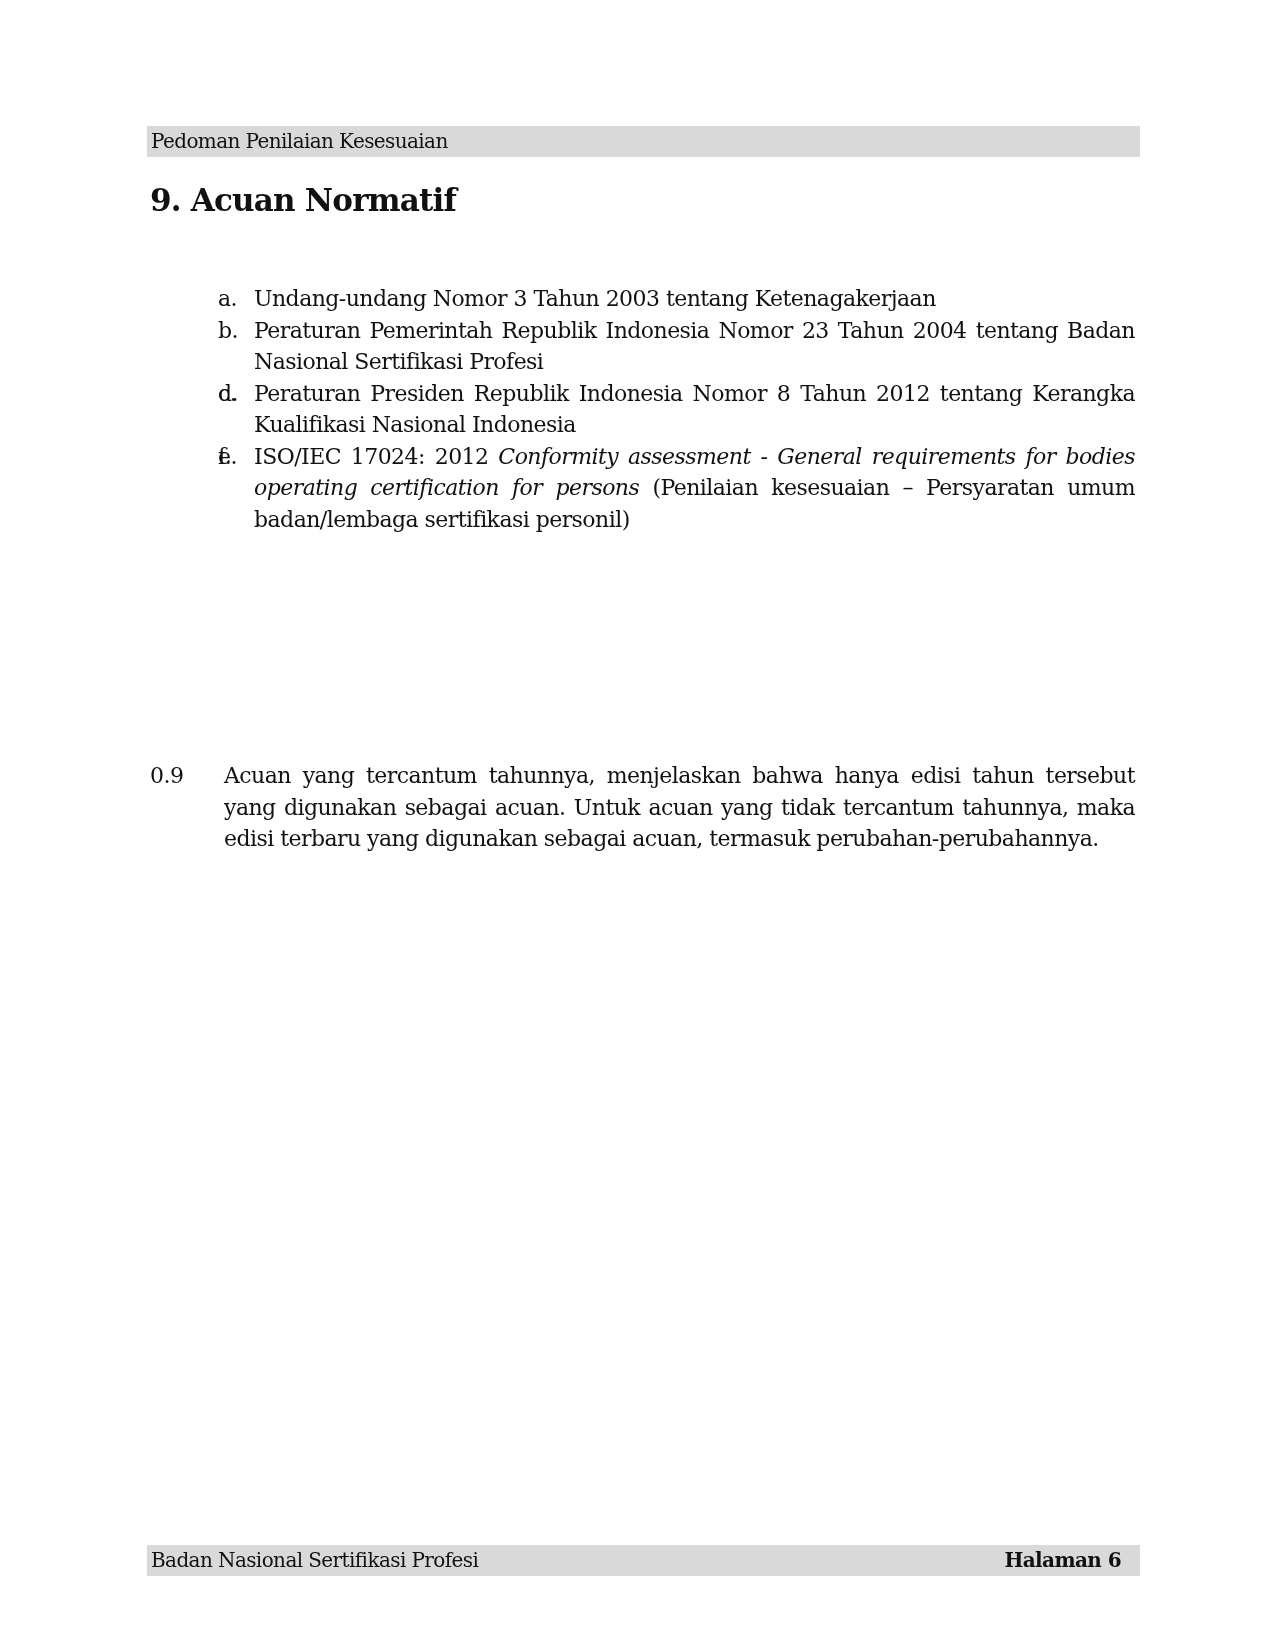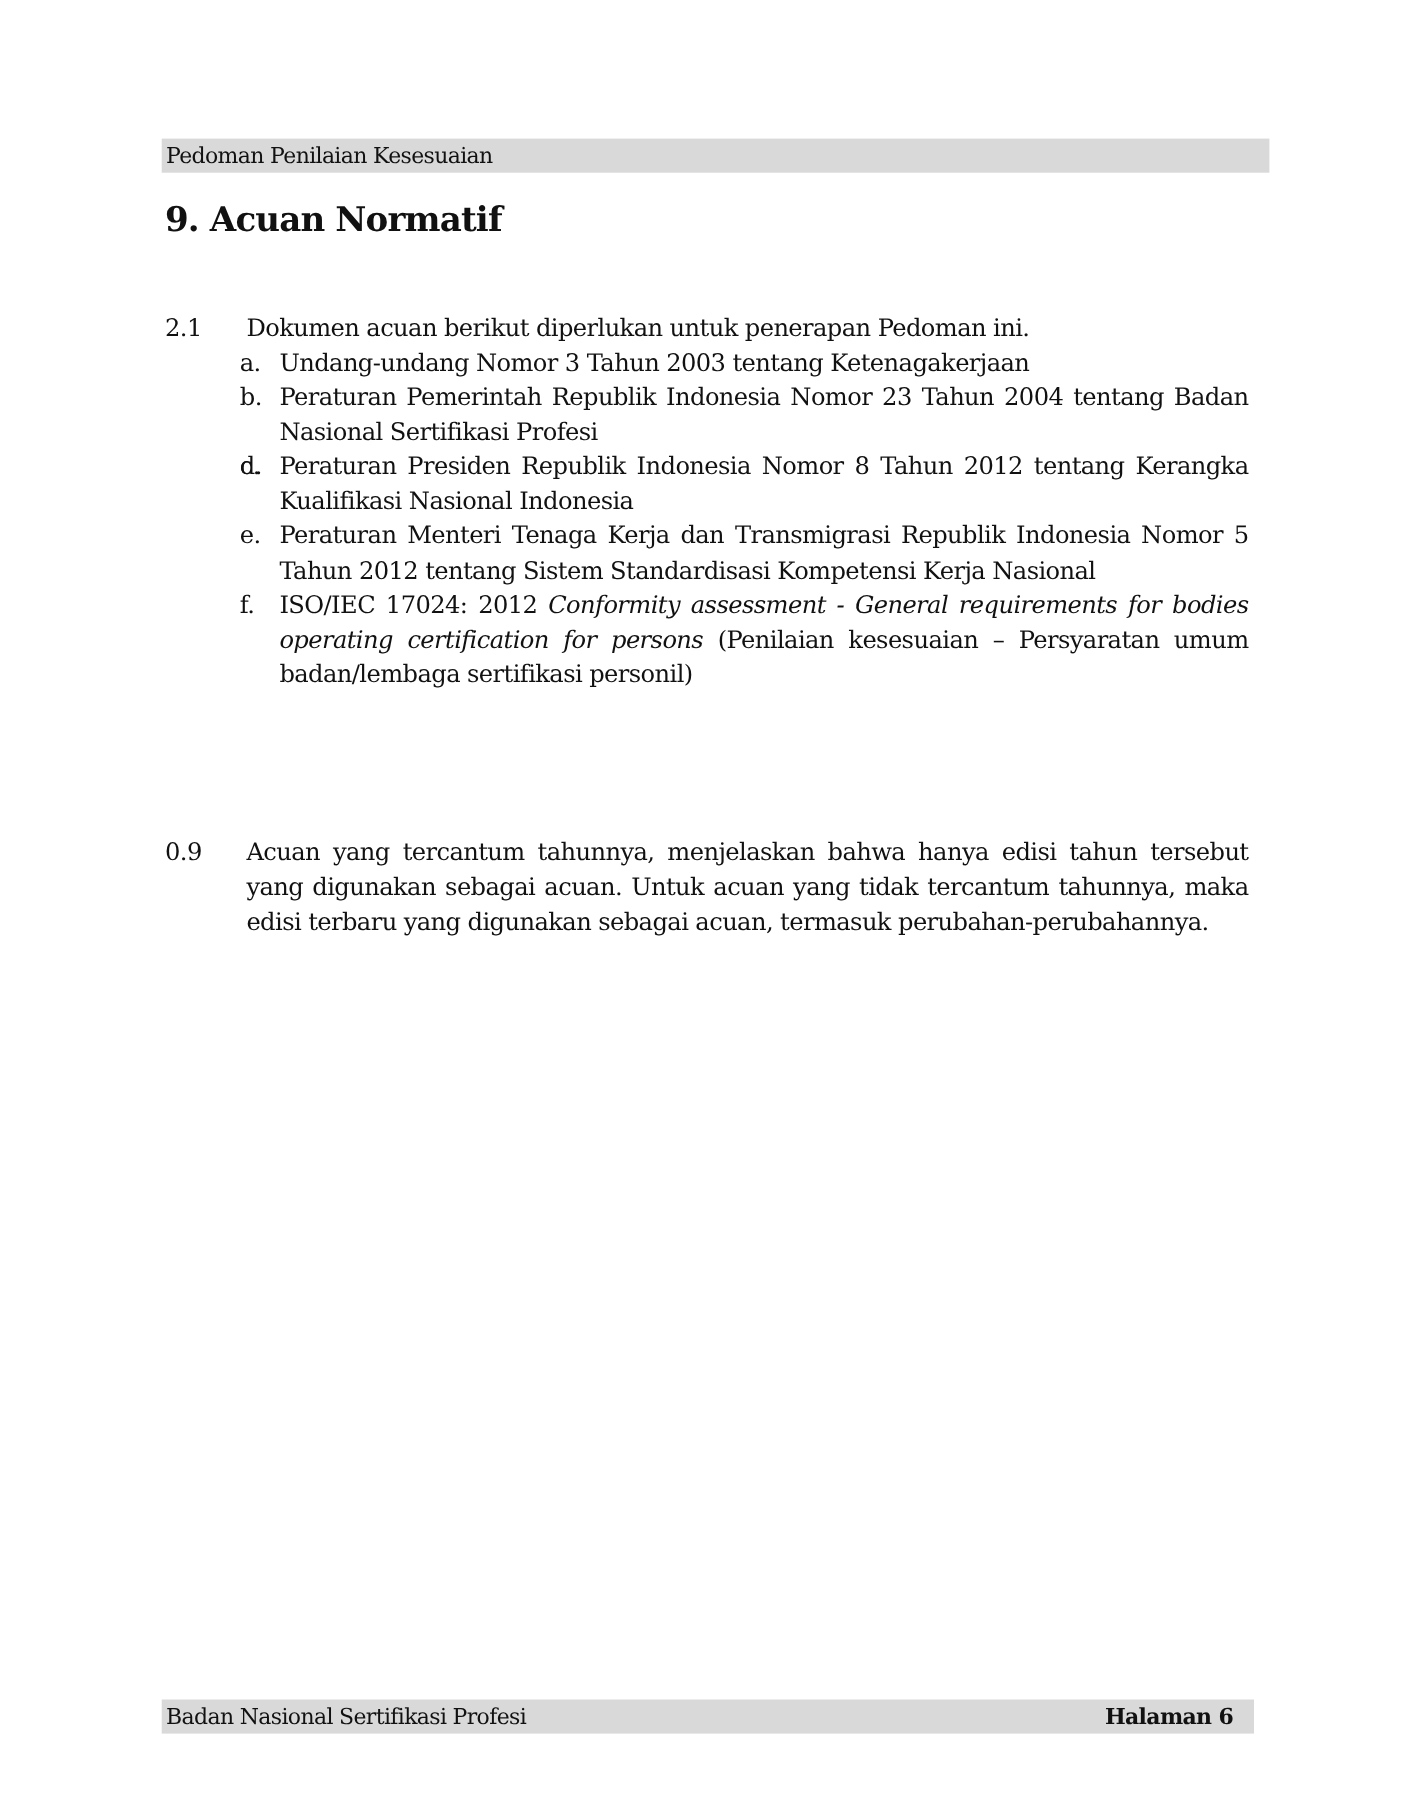--- a/index.html
+++ b/index.html
@@ -9,21 +9,21 @@
     color: #111111;
   }
   .band {
     position: absolute; left: 147px; width: 993px; height: 31px;
     background: #d9d9d9;
     font-size: 20px; line-height: 31px;
     letter-spacing: -0.6px;
   }
   .band .left { position: absolute; left: 4px; top: 0; }
   .band .right { position: absolute; right: 30px; top: 0; }
-  .band.header { top: 126px; padding-left: 14px; }
+  .band.header { top: 126px; }
   .band.footer { top: 1519px; margin-top: 26px; }
   .band.footer .right { right: 19px; font-weight: bold; }
 
   .title {
     position: absolute; left: 150px; top: 180px;
     font-size: 31px; font-weight: bold; line-height: 40px;
     letter-spacing: -0.8px;
   }
 
   .body-text {
@@ -45,43 +45,38 @@
 </head>
 <body>
 
 <div class="band header">
   <span class="left">Pedoman Penilaian Kesesuaian</span>
 </div>
 
 <div class="title">9. Acuan Normatif</div>
 
 <div class="body-text" id="sec21">
-  <div class="clause">
-    <span class="num">2.1</span>
-    <div class="text">Dokumen acuan berikut diperlukan untuk penerapan Pedoman ini.</div>
-  </div>
   <ul class="refs">
     <li>
       <span class="mark">a.</span>
       <span>Undang-undang Nomor 3 Tahun 2003 tentang Ketenagakerjaan</span>
     </li>
     <li>
       <span class="mark">b.</span>
       <span>Peraturan Pemerintah Republik Indonesia Nomor 23 Tahun 2004 tentang Badan Nasional Sertifikasi Profesi</span>
     </li>
     <li>
       <span class="mark">c.</span>
     </li>
     <li>
       <span class="mark">d.</span>
       <span>Peraturan Presiden Republik Indonesia Nomor 8 Tahun 2012 tentang Kerangka Kualifikasi Nasional Indonesia</span>
     </li>
     <li>
       <span class="mark">e.</span>
-      <span>Peraturan Menteri Tenaga Kerja dan Transmigrasi Republik Indonesia Nomor 5 Tahun 2012 tentang Sistem Standardisasi Kompetensi Kerja Nasional</span>
     </li>
     <li>
       <span class="mark">f.</span>
       <span>ISO/IEC 17024: 2012 </span><span class="it">Conformity assessment - General requirements for bodies operating certification for persons</span><span> (Penilaian kesesuaian – Persyaratan umum badan/lembaga sertifikasi personil)</span>
     </li>
   </ul>
 </div>
 
 <div class="body-text" id="sec22">
   <div class="clause">

